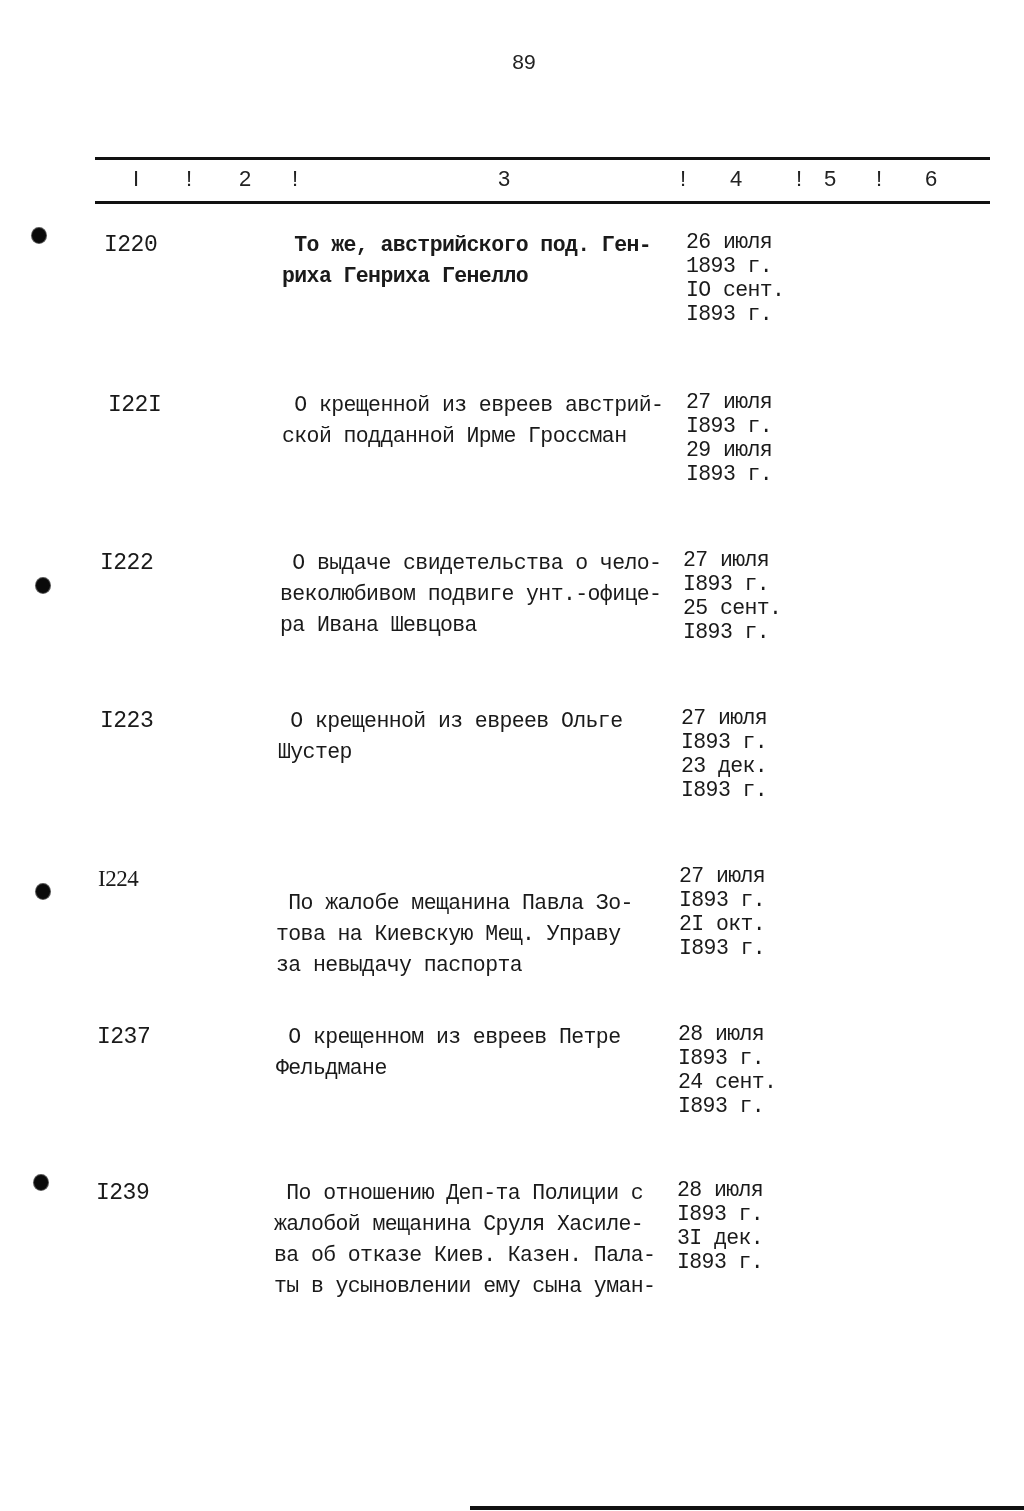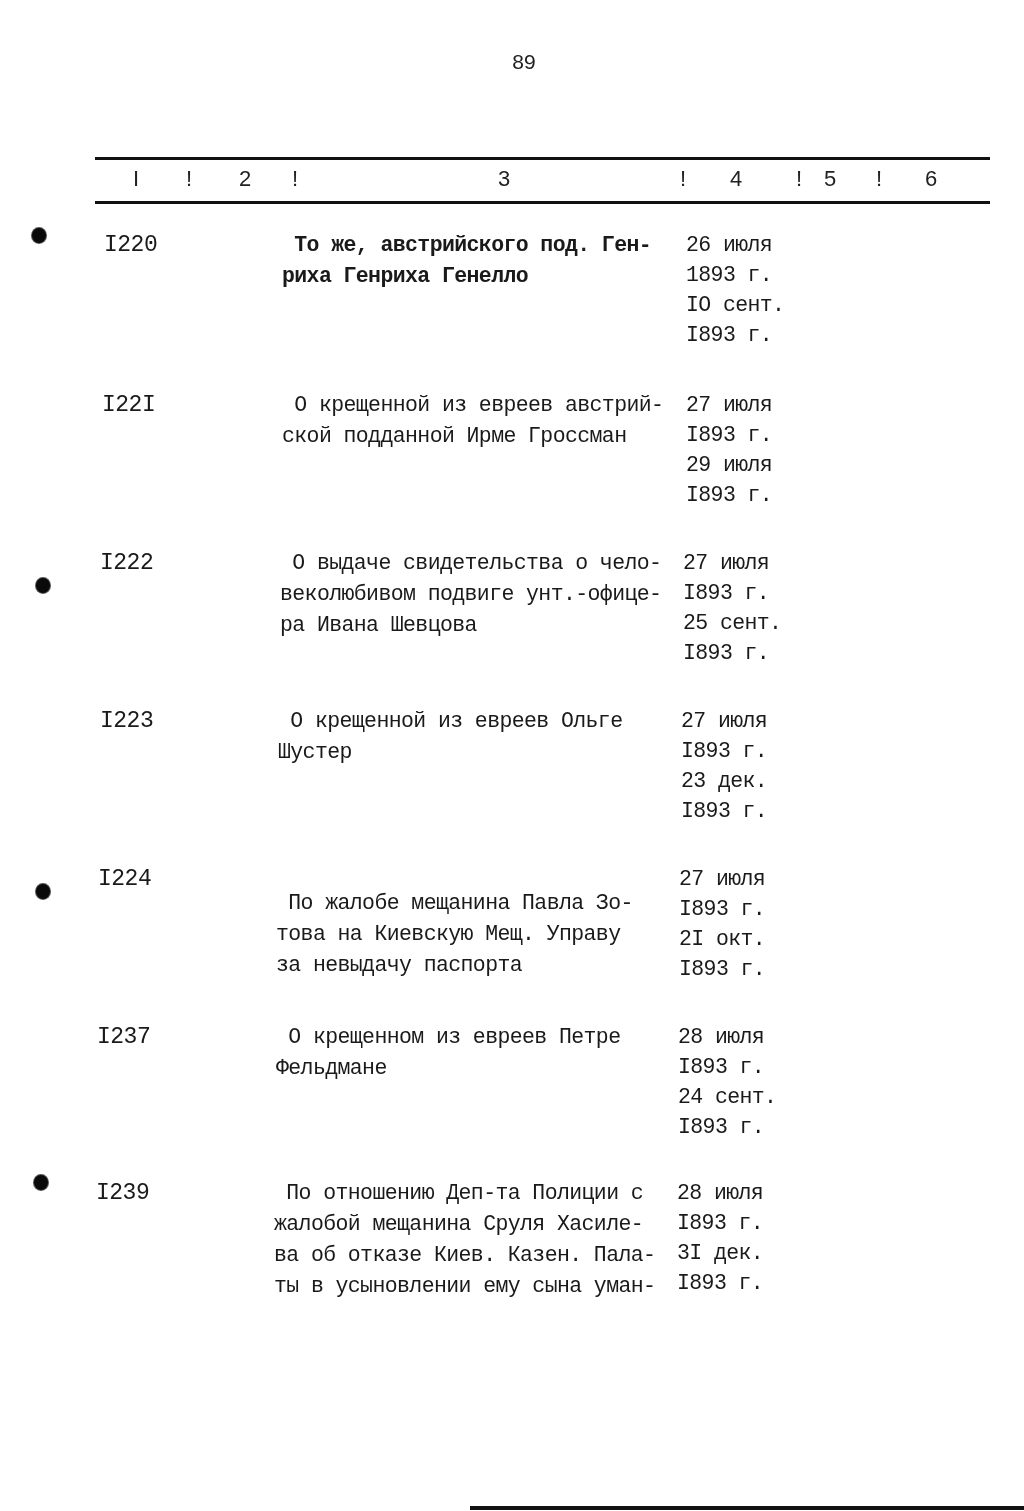--- a/index.html
+++ b/index.html
@@ -15,21 +15,21 @@
   .rule { position: absolute; left: 95px; width: 895px; background: #111; }
   .rule.top { top: 157px; height: 3px; }
   .rule.bottom { top: 201px; height: 3px; }
   .bottom-rule { position: absolute; left: 470px; top: 1506px; width: 554px; height: 4px; background: #111; }
   .header-cell {
     position: absolute; top: 166px; font-size: 22px; color: #222;
     font-family: "Liberation Sans", "DejaVu Sans", sans-serif;
   }
   .entry-id { position: absolute; font-size: 23px; letter-spacing: -0.5px; }
   .entry-desc { position: absolute; font-size: 21.5px; line-height: 31px; white-space: pre; letter-spacing: -0.6px; }
-  .entry-dates { position: absolute; font-size: 21.5px; line-height: 30px; white-space: pre; letter-spacing: -0.6px; }
+  .entry-dates { position: absolute; font-size: 21.5px; line-height: 24px; white-space: pre; letter-spacing: -0.6px; }
   .hole {
     position: absolute; width: 14px; height: 15px; border-radius: 50%;
     background: #0a0a0a; box-shadow: 0 0 0 1px #555;
   }
 </style>
 </head>
 <body>
 
 <div class="page-number">89</div>
 
@@ -53,21 +53,21 @@
     <div>
       <div class="entry-id" style="left: 104px; top: 232px;">I220</div>
       <div class="entry-desc" style="left: 282px; top: 230px; font-weight: bold;"> То же, австрийского под. Ген-
 риха Генриха Генелло</div>
       <div class="entry-dates" style="left: 686px; top: 230px;">26 июля
 1893 г.
 IO сент.
 I893 г.</div>
     </div>
     <div>
-      <div class="entry-id" style="left: 102px; top: 392px;">I22I</div>
+      <div class="entry-id" style="left: 108px; top: 392px;">I22I</div>
       <div class="entry-desc" style="left: 282px; top: 390px;"> О крещенной из евреев австрий-
 ской подданной Ирме Гроссман</div>
       <div class="entry-dates" style="left: 686px; top: 390px;">27 июля
 I893 г.
 29 июля
 I893 г.</div>
     </div>
     <div>
       <div class="entry-id" style="left: 100px; top: 550px;">I222</div>
       <div class="entry-desc" style="left: 280px; top: 548px;"> О выдаче свидетельства о чело-
@@ -81,21 +81,21 @@
     <div>
       <div class="entry-id" style="left: 100px; top: 708px;">I223</div>
       <div class="entry-desc" style="left: 278px; top: 706px;"> О крещенной из евреев Ольге
 Шустер</div>
       <div class="entry-dates" style="left: 681px; top: 706px;">27 июля
 I893 г.
 23 дек.
 I893 г.</div>
     </div>
     <div>
-      <div class="entry-id" style="left: 98px; top: 866px;">I224</div>
+      <div class="entry-id" style="left: 98px; top: 866px; font-family: Liberation Serif, serif;">I224</div>
       <div class="entry-desc" style="left: 276px; top: 888px;"> По жалобе мещанина Павла Зо-
 това на Киевскую Мещ. Управу
 за невыдачу паспорта</div>
       <div class="entry-dates" style="left: 679px; top: 864px;">27 июля
 I893 г.
 2I окт.
 I893 г.</div>
     </div>
     <div>
       <div class="entry-id" style="left: 97px; top: 1024px;">I237</div>

